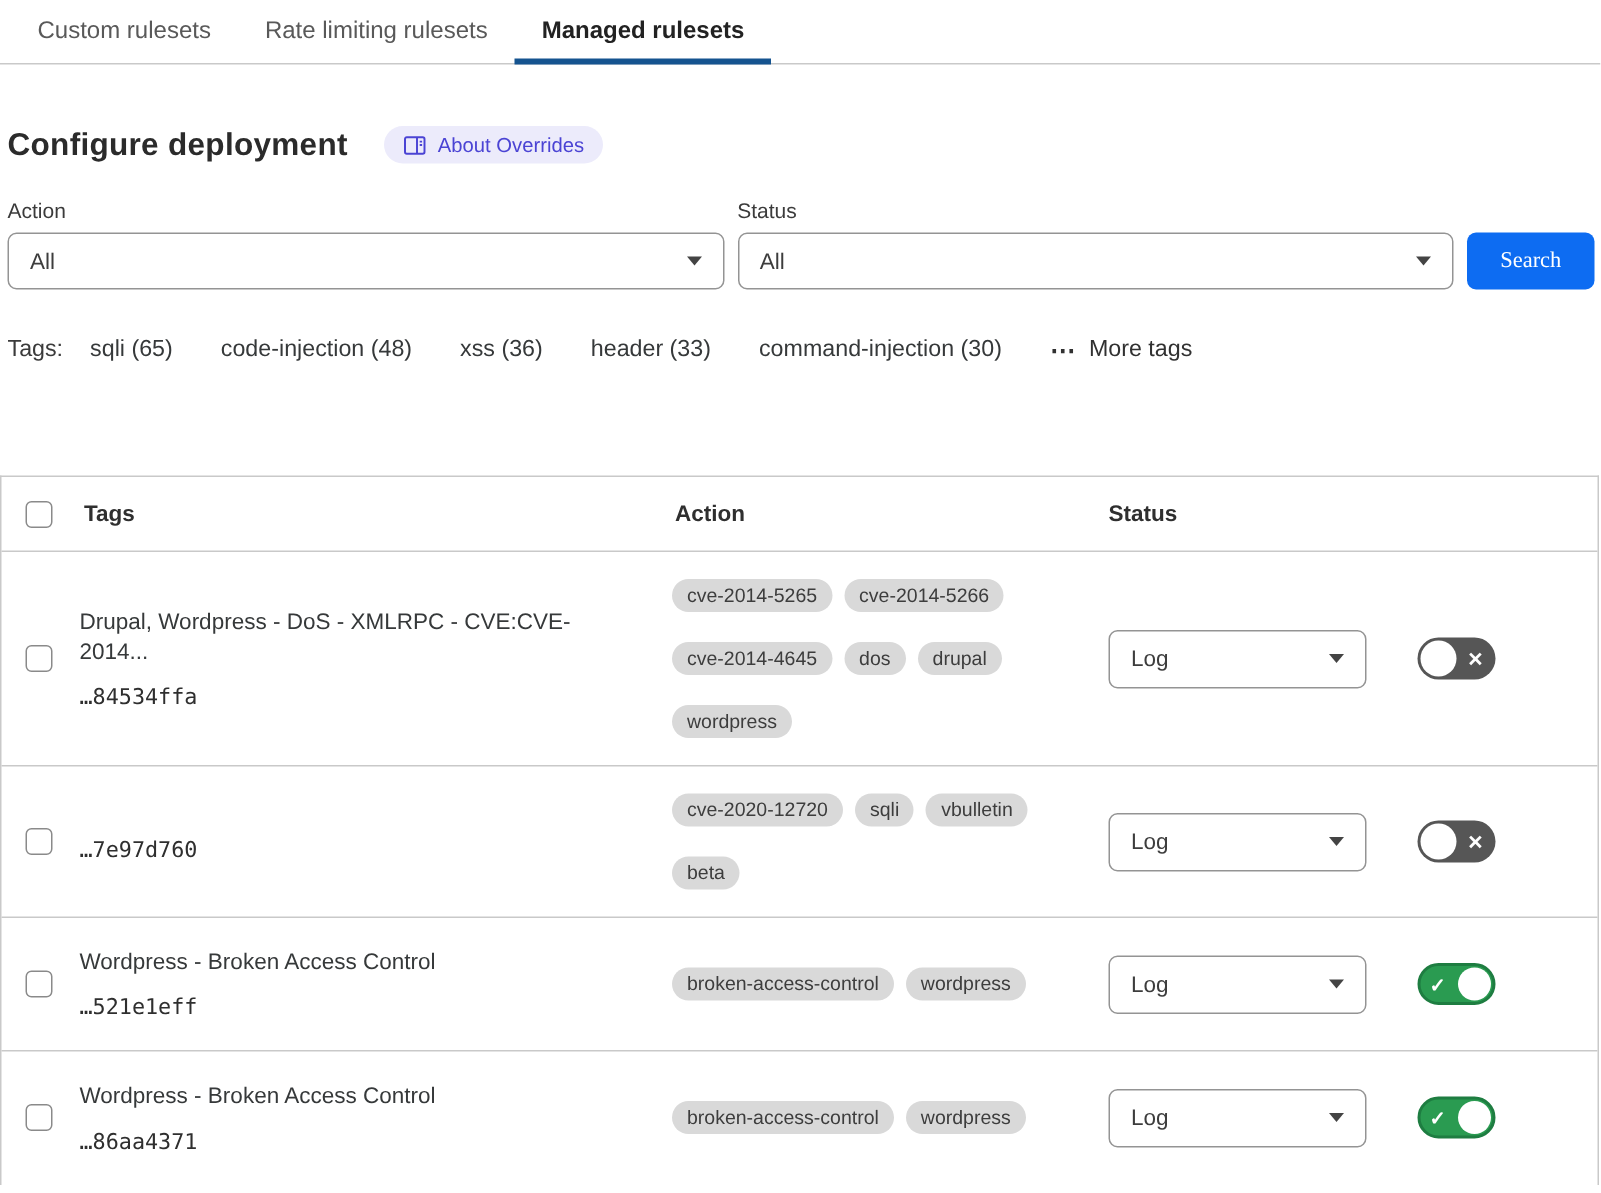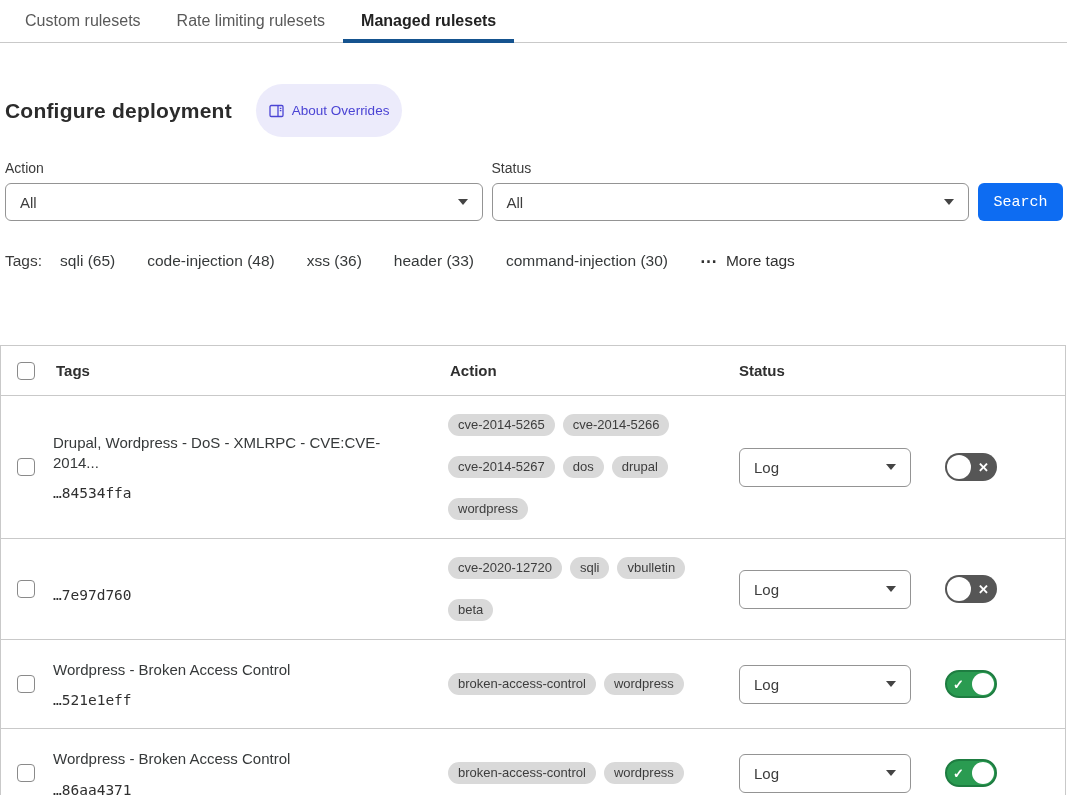--- a/index.html
+++ b/index.html
@@ -23,35 +23,35 @@
   
   .tabbar{display:flex;align-items:stretch;height:43px;padding-left:7px;border-bottom:1px solid var(--border);}
   .tab{position:relative;display:flex;align-items:center;padding:0 18px;font-size:16px;color:#595959;cursor:pointer;}
   .tab.active{color:#222;font-weight:700;}
   .tab.active::after{content:"";position:absolute;left:0;right:0;bottom:-1px;height:4px;background:var(--tab-underline);}
   
   .content{padding:0 4px 0 5px;}
   .page-head{display:flex;align-items:center;gap:24px;margin-top:41px;}
   .page-title{font-size:21px;font-weight:700;color:#2b2b2b;letter-spacing:.2px;}
   .badge{display:inline-flex;align-items:center;gap:8px;background:var(--badge-bg);color:var(--badge-text);
-    font-size:13.5px;padding:19px 13px;border-radius:999px;cursor:pointer;}
+    font-size:13.5px;padding:5px 13px;border-radius:999px;cursor:pointer;}
   .badge svg{display:block;}
   
   .filters{display:flex;align-items:flex-end;gap:9px;margin-top:23px;}
   .fgroup{display:flex;flex-direction:column;flex:1 1 0;}
   .flabel{font-size:14px;color:#3b3b3b;margin-bottom:7px;}
   .input-wrap{position:relative;height:38px;}
   .input-wrap svg{position:absolute;left:11px;top:10px;}
   input.search{width:100%;height:38px;border:1px solid var(--field-border);border-radius:6px;
     padding:0 10px 0 38px;font-size:15px;color:#36393a;outline:none;background:#fff;}
   .select{height:38px;border:1px solid var(--field-border);border-radius:6px;background:#fff;
     display:flex;align-items:center;justify-content:space-between;padding:0 14px;font-size:15px;color:#3d3d3d;cursor:pointer;}
   .chev{width:0;height:0;border-left:5px solid transparent;border-right:5px solid transparent;border-top:6px solid #444;}
   .btn-search{flex:0 0 85px;height:38px;background:var(--accent);color:#fff;border:none;border-radius:6px;
-    font-size:15px;font-family:Liberation Mono, monospace;cursor:pointer;}
+    font-size:15px;font-family:Liberation Serif, serif;cursor:pointer;}
   
   .tagsbar{display:flex;align-items:center;gap:32px;margin-top:31px;font-size:15.5px;color:#36393a;}
   .tagsbar .tlabel{color:#3b3b3b;margin-right:-14px;}
   .tag-filter{cursor:pointer;}
   .more-tags{display:flex;align-items:center;gap:9px;cursor:pointer;color:#313131;}
   .dots{font-size:17px;font-weight:700;letter-spacing:0;line-height:1;}
   
   .table{margin-top:75px;border:1px solid var(--border);border-bottom:none;width:1066px;}
   .thead,.trow{display:grid;grid-template-columns:52px 395px 291px 202px 1fr;align-items:center;}
   .thead{height:49px;font-size:15px;font-weight:700;color:#2f2f2f;}
@@ -145,21 +145,21 @@
     <div class="cell-check">
       <span class="checkbox"></span>
     </div>
     <div class="cell-desc">
       <div class="desc">Drupal, Wordpress - DoS - XMLRPC - CVE:CVE-2014...</div>
       <div class="rule-id">…84534ffa</div>
     </div>
     <div class="cell-tags">
           <span class="pill">cve-2014-5265</span>
           <span class="pill">cve-2014-5266</span>
-          <span class="pill">cve-2014-5267</span>
+          <span class="pill">cve-2014-4645</span>
           <span class="pill">dos</span>
           <span class="pill">drupal</span>
           <span class="pill">wordpress</span>
         </div>
     <div class="cell-action">
       <div class="select">
         <span class="select-value">Log</span>
         <span class="chev"></span>
       </div>
     </div>

